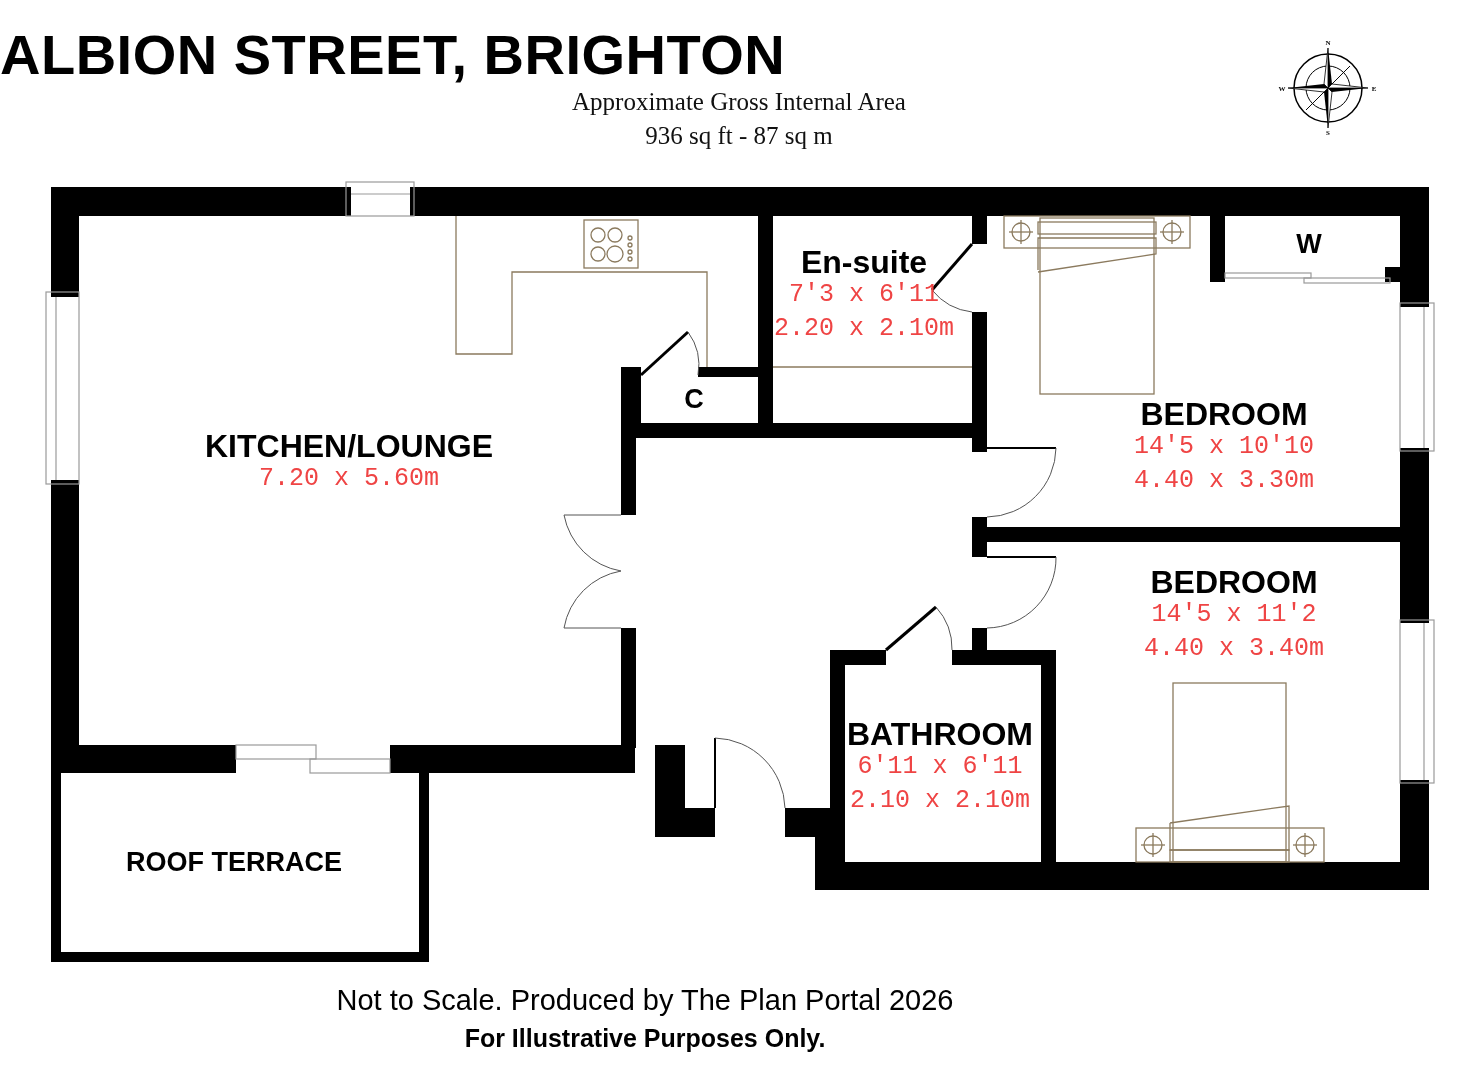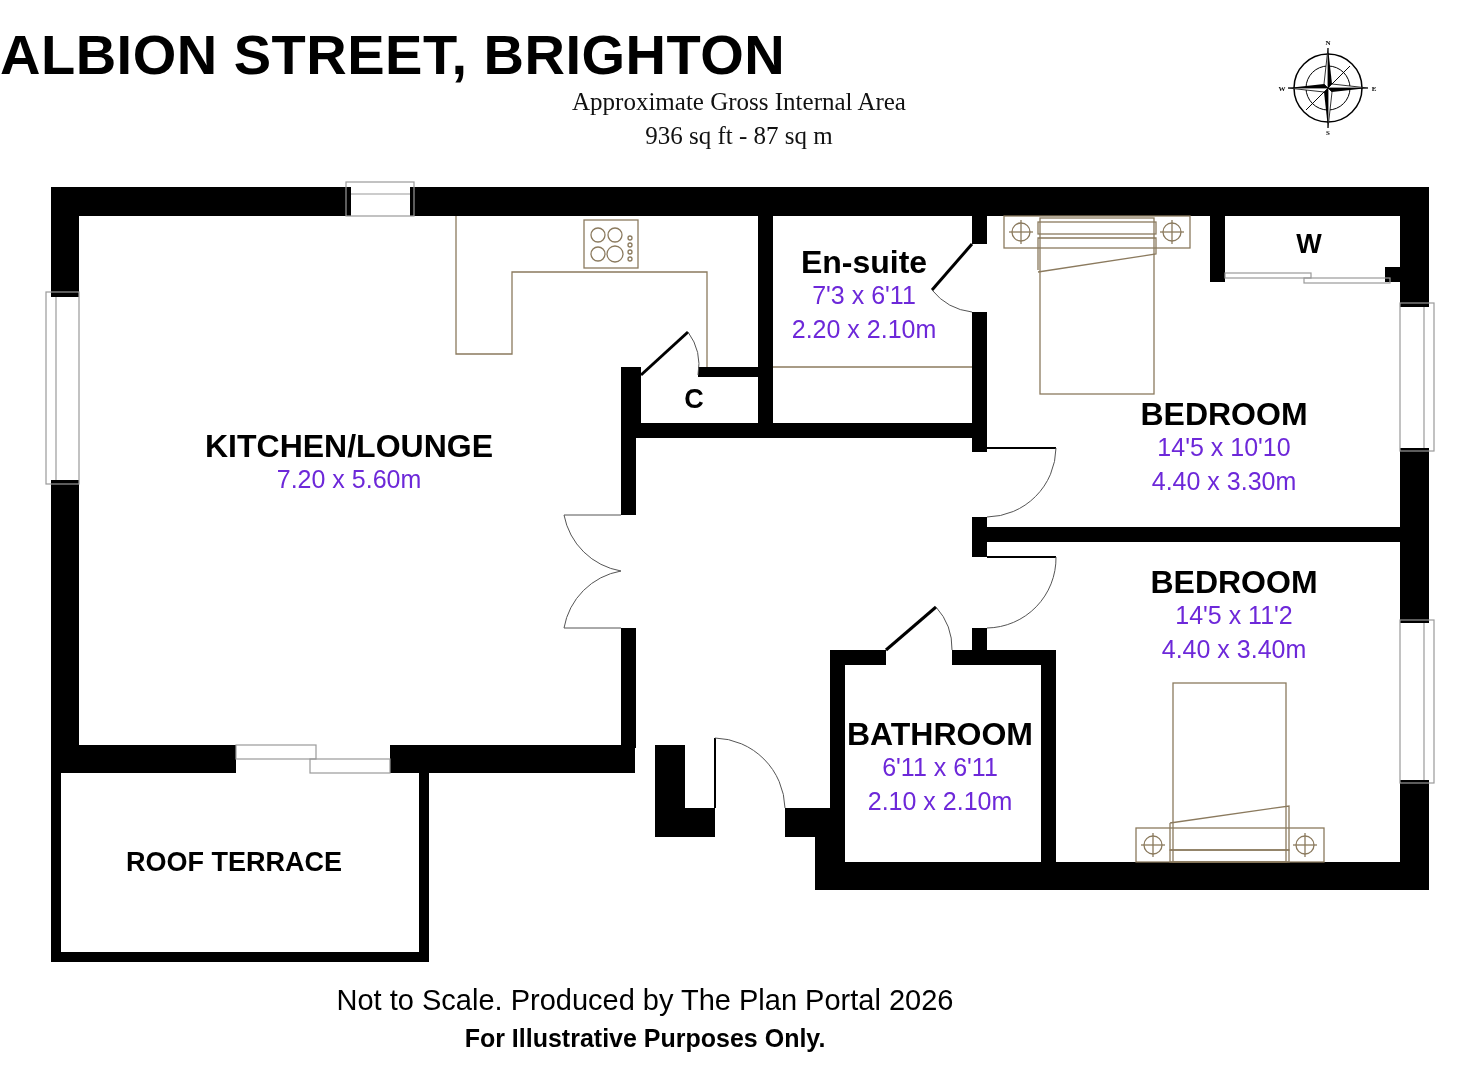--- a/index.html
+++ b/index.html
@@ -5,21 +5,21 @@
   html, body { margin: 0; padding: 0; background: #ffffff; }
   body { width: 1478px; height: 1080px; position: relative; overflow: hidden; font-family: "Liberation Sans", sans-serif; }
   .title { position: absolute; left: 0; width: 1478px; top: 22px; text-align: left; font-family: "Liberation Sans", sans-serif; font-weight: bold; font-size: 56px; letter-spacing: 0.5px; color: #000; }
   .subtitle { position: absolute; left: 0; width: 1478px; text-align: center; font-family: "Liberation Serif", serif; font-size: 25px; color: #111; }
   .sub1 { top: 88px; }
   .sub2 { top: 122px; }
   .compass { position: absolute; left: 1278px; top: 36px; width: 100px; height: 100px; }
   .plan { position: absolute; left: 0; top: 0; width: 1478px; height: 1080px; }
   .room { position: absolute; text-align: center; transform: translateX(-50%); white-space: nowrap; }
   .room .name { font-family: "Liberation Sans", sans-serif; font-weight: bold; font-size: 32px; line-height: 32px; color: #000; }
-  .room .dim { font-family: Liberation Sans, sans-serif; font-size: 25px; line-height: 34px; color: #6d28d9; }
+  .room .dim { font-family: Liberation Mono, monospace; font-size: 25px; line-height: 34px; color: #ef4444; }
   .lbl { position: absolute; font-family: "Liberation Sans", sans-serif; font-weight: bold; font-size: 27px; color: #000; transform: translateX(-50%); }
   .footer { position: absolute; left: 0; width: 1290px; text-align: center; font-family: "Liberation Sans", sans-serif; color: #000; }
   .f1 { top: 984px; font-size: 29px; }
   .f2 { top: 1024px; font-size: 25px; font-weight: bold; }
 </style>
 </head>
 <body>
 
 <div class="title">ALBION STREET, BRIGHTON</div>
 <div class="subtitle sub1">Approximate Gross Internal Area</div>

